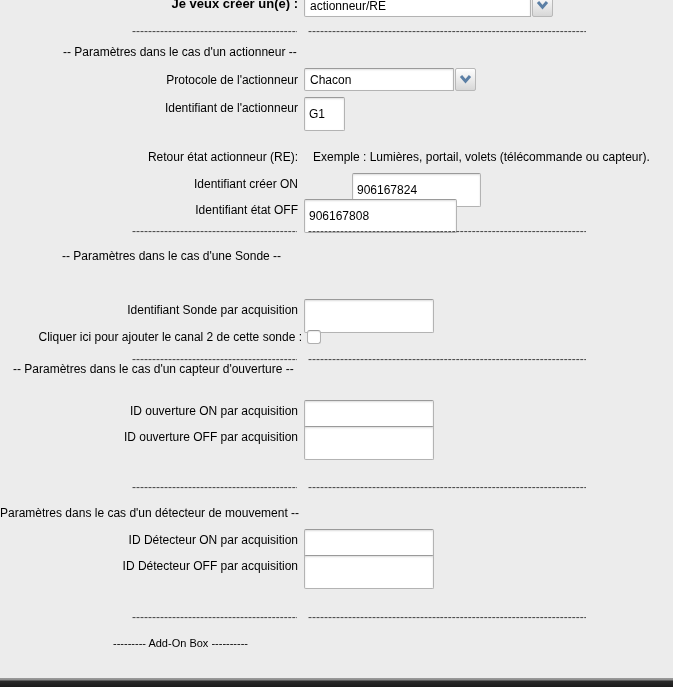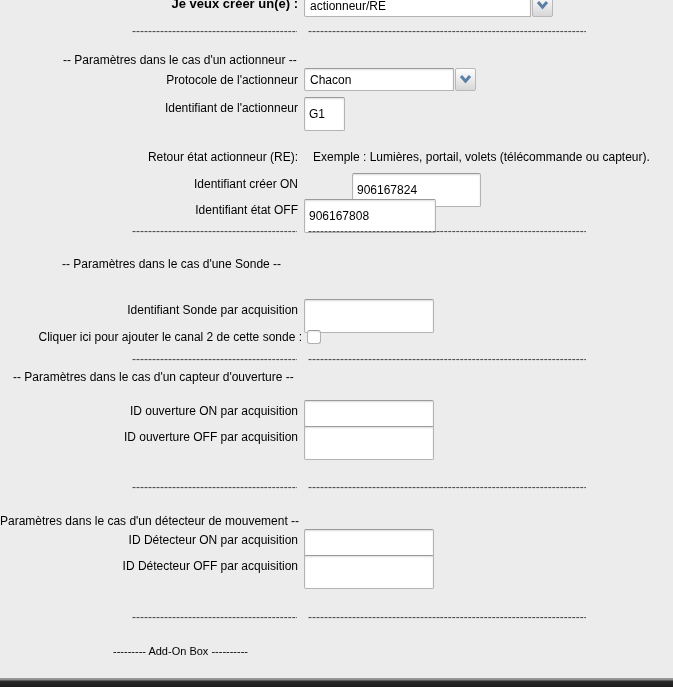--- a/index.html
+++ b/index.html
@@ -3,21 +3,21 @@
 <meta charset="utf-8">
 <style>
   html,body{margin:0;padding:0;}
   body{
     width:673px;height:687px;position:relative;overflow:hidden;
     background:#ececec;
     font-family:"Liberation Sans","DejaVu Sans",sans-serif;
     font-size:12px;color:#000;
   }
   .lab{position:absolute;right:375px;white-space:nowrap;line-height:14px;text-align:right;}
-  .heading{position:absolute;white-space:nowrap;line-height:14px;margin-top:8px;}
+  .heading{position:absolute;white-space:nowrap;line-height:14px;}
   .hint{position:absolute;white-space:nowrap;line-height:14px;}
   .sep{position:absolute;height:12px;line-height:12px;color:#454545;font-size:12px;}
   .sep span{display:inline-block;overflow:hidden;white-space:nowrap;height:12px;vertical-align:top;}
   .sep .sepL{width:165px;margin-left:132px;}
   .sep .sepR{width:278px;margin-left:11px;}
   .tf{
     position:absolute;box-sizing:border-box;height:22px;
     border:1px solid #b3b3b3;border-top-color:#9a9a9a;border-radius:2px;
     background:#fff;box-shadow:inset 0 1px 2px rgba(0,0,0,.14);
     font-family:inherit;font-size:12px;color:#000;padding:16px 4px;outline:none;
@@ -86,21 +86,21 @@
 <div class="lab" style="top:101px">Identifiant de l'actionneur</div>
 <input class="tf" style="left: 304px; top: 97px; width: 41px;" type="text" value="G1">
 
 <div class="lab" style="top:150px">Retour état actionneur (RE):</div>
 <div class="hint" style="left:313px;top:150px">Exemple : Lumières, portail, volets (télécommande ou capteur).</div>
 
 <div class="lab" style="top:177px">Identifiant créer ON</div>
 <input class="tf" style="left: 304px; top: 173px; width: 129px; margin-left: 48px;" type="text" value="906167824">
 
 <div class="lab" style="top:203px">Identifiant état OFF</div>
-<input class="tf" style="left: 304px; top: 199px; width: 132px;" type="text" value="906167808">
+<input class="tf" style="left: 304px; top: 199px; width: 153px;" type="text" value="906167808">
 
 <div class="sep" style="top:225px;left:0;right:0">
   <span class="sepL">--------------------------------------------------</span><span class="sepR">--------------------------------------------------------------------------------</span>
 </div>
 
 <div class="heading" style="left:62px;top:249px">-- Paramètres dans le cas d'une Sonde --</div>
 
 <div class="lab" style="top:303px">Identifiant Sonde par acquisition</div>
 <input class="tf" style="left: 304px; top: 299px; width: 130px;" type="text" value="">
 

